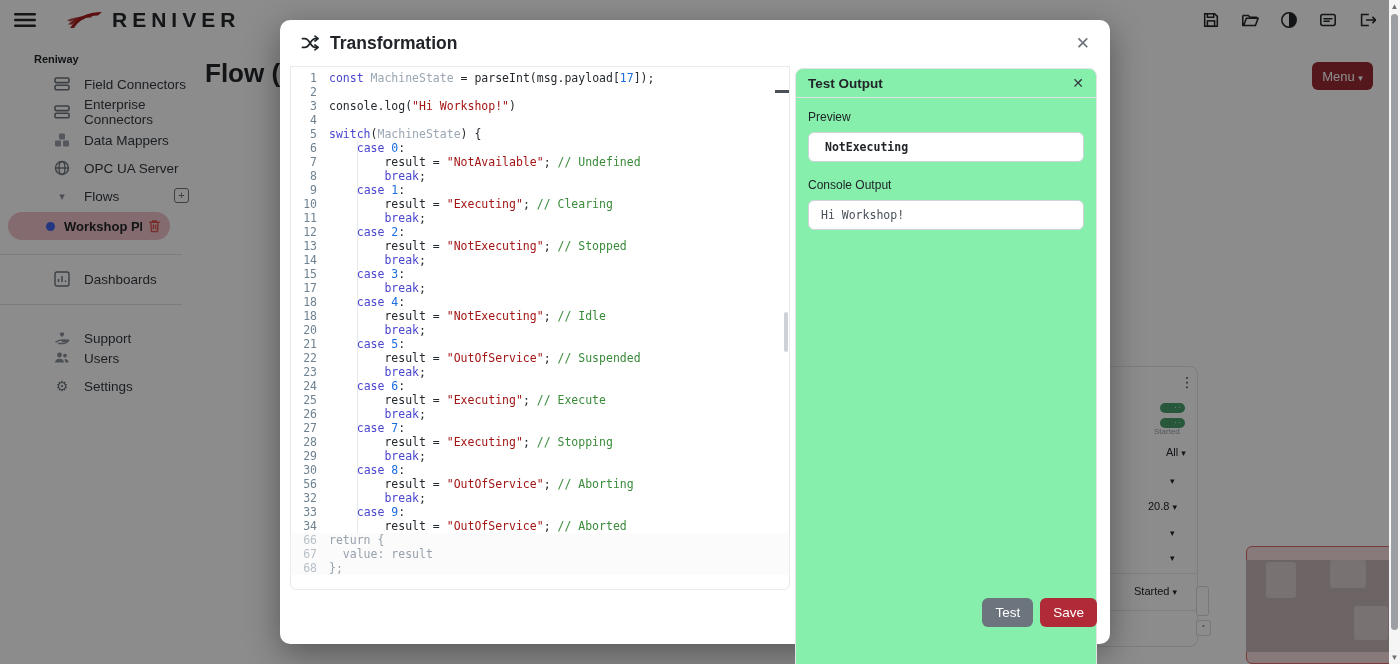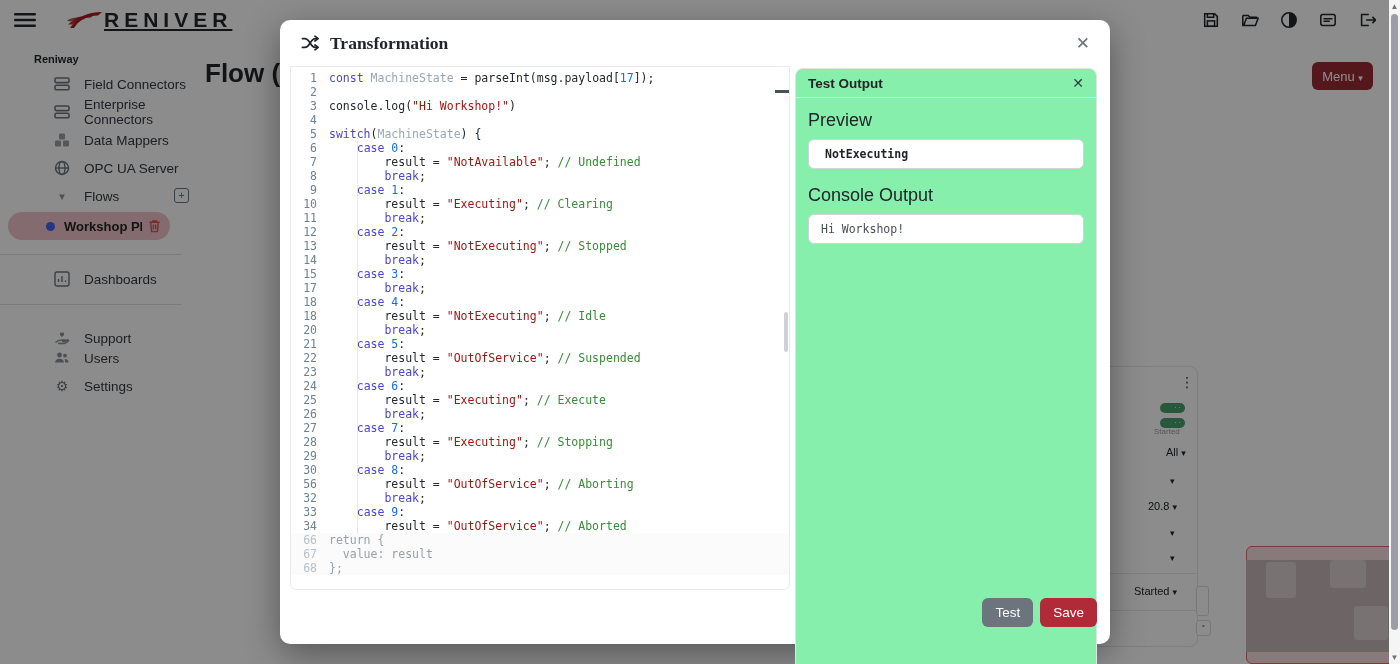--- a/index.html
+++ b/index.html
@@ -4,21 +4,21 @@
 <style>
   * { margin:0; padding:0; box-sizing:border-box; }
   html,body { background:#555; }
   #screen {
     position:relative; width:1400px; height:664px; overflow:hidden;
     background:#ffffff; font-family:"Liberation Sans", sans-serif; color:#212529;
   }
   
   .topbar { position:absolute; left:0; top:0; width:1400px; height:40px; background:#fff; display:flex; align-items:center; }
   .hamburger { margin-left:14px; cursor:pointer; }
-  .brand { display:flex; align-items:flex-end; gap:0; margin-left:28px;text-decoration:underline; }
+  .brand { display:flex; align-items:flex-end; gap:8px; margin-left:28px; }
   .brand-text { font-size:21px; font-weight:bold; letter-spacing:5px; color:#23272b; }
   .topbar-icons { position:absolute; right:24px; top:0; height:40px; display:flex; align-items:center; gap:21px; }
   .tb-icon { width:18px; height:18px; display:inline-flex; }
 
   .sidebar { position:absolute; left:0; top:40px; width:186px; bottom:0; background:#fff; }
   .org-label { position:absolute; left:34px; top:13px; font-size:11px; font-weight:bold; color:#212529; }
   .side-item { position:absolute; left:0; width:182px; height:28px; display:flex; align-items:center; font-size:13.5px; color:#343a40; cursor:pointer;margin-left:36px; }
   .side-item .s-icon { width:16px; height:16px; margin-left:18px; margin-right:14px; display:inline-flex; color:#6c757d; }
   .plus-box { position:absolute; left:138px; top:6px; width:15px; height:15px; border:1.4px solid #6c757d; border-radius:3px; font-size:11px; line-height:12px; text-align:center; color:#6c757d; }
   .chev { color:#8a9199; font-size:11px; }
@@ -49,21 +49,21 @@
   
   .overlay { position:absolute; inset:0; background:rgba(0,0,0,0.45); z-index:5; }
 
   
   .v-scrollbar { position:absolute; right:0; top:0; width:11px; height:664px; background:#f5f5f5; z-index:20; }
   .v-thumb { position:absolute; left:2px; top:14px; width:7px; height:616px; background:#9b9fa3; border-radius:4px; cursor:pointer; }
   .v-arrow { position:absolute; left:1px; width:9px; font-size:8px; color:#707070; text-align:center; cursor:pointer; }
 
   
   .modal { position:absolute; left:280px; top:20px; width:830px; height:624px; background:#fff; border-radius:10px; box-shadow:0 10px 34px rgba(0,0,0,0.38); z-index:10; }
-  .modal-header { position:absolute; left:0; top:0; width:100%; height:46px; display:flex; align-items:center; padding:8px 20px;font-family:Liberation Serif, serif; }
+  .modal-header { position:absolute; left:0; top:0; width:100%; height:46px; display:flex; align-items:center; padding:8px 20px; }
   .modal-title { font-size:17.5px; font-weight:bold; color:#212529; margin-left:9px; }
   .modal-close { margin-left:auto; font-size:17px; color:#6c757d; cursor:pointer; line-height:1; }
 
   
   .editor { position:absolute; left:10px; top:46px; width:500px; height:524px; border:1px solid #e8eaed; border-radius:0 0 6px 6px; background:#fff; overflow:hidden; cursor:text; }
   .code-area { position:absolute; left:0; top:0; width:100%; padding-top:4px; font-family:"DejaVu Sans Mono", monospace; font-size:11.5px; line-height:14px; }
   .code-line { display:flex; height:14px; white-space:pre; }
   .code-line .ln { width:26px; text-align:right; color:#6e8291; flex:0 0 26px; }
   .code-line .ct { margin-left:12px; color:#24292e; }
   .code-line.faded { background:#fbfbfc; }
@@ -77,21 +77,21 @@
   .indent-guide { position:absolute; left:66px; top:74px; width:1px; height:406px; background:#e8eaed; }
   .ed-thumb { position:absolute; right:1px; top:245px; width:4px; height:40px; background:#ccd2d8; border-radius:2px; cursor:pointer; }
   .ed-dash { position:absolute; right:0px; top:23px; width:14px; height:3px; background:#495057; cursor:pointer; }
 
   
   .test-panel { position:absolute; left:515px; top:48px; width:302px; height:625px; background:#86efac; border:1px solid #e1e4e7; border-radius:8px; }
   .tp-header { height:29px; display:flex; align-items:center; padding:0 12px; border-bottom:1px solid #dde1e4; }
   .tp-title { font-size:13.5px; font-weight:bold; color:#212529; }
   .tp-close { margin-left:auto; font-size:14px; color:#343a40; cursor:pointer; line-height:1; }
   .tp-body { padding:12px; }
-  .tp-label { font-size:18px; color:#212529; margin-bottom:8px; }
+  .tp-label { font-size:12px; color:#212529; margin-bottom:8px; }
   .tp-box { background:#fff; border:1px solid #ced4da; border-radius:6px; height:30px; display:flex; align-items:center; font-family:"DejaVu Sans Mono", monospace; font-size:11.5px; margin-bottom:16px; }
   .tp-box.preview { padding-left:16px; font-weight:bold; color:#212529; }
   .tp-box.console { padding-left:12px; color:#495057; }
 
   
   .modal-footer { position:absolute; right:13px; bottom:17px; display:flex; gap:7px; }
   .btn { height:29px; border:none; border-radius:6px; color:#fff; font-size:13.5px; font-family:inherit; padding:0 13px; cursor:pointer; }
   .btn-test { background:var(--test-button,#6c757d);text-align:right; }
   .btn-save { background:var(--save-button,#b02a37); }
 

